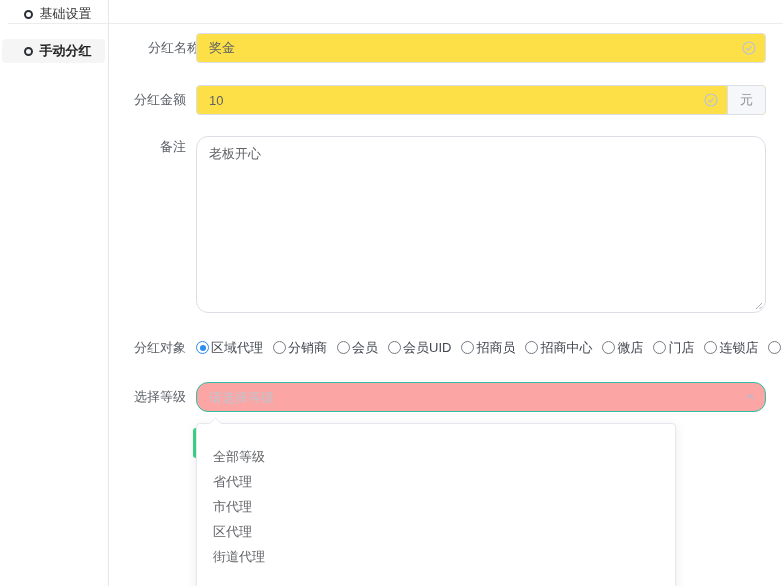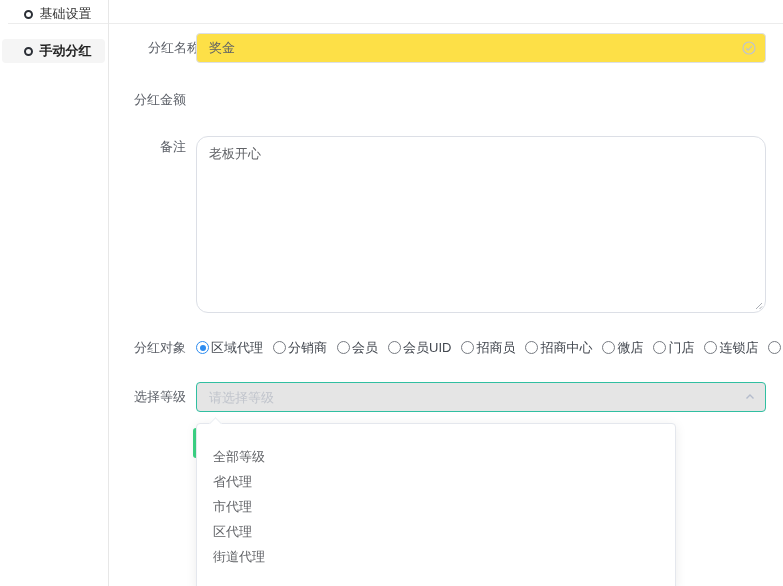--- a/index.html
+++ b/index.html
@@ -80,21 +80,21 @@
   }
   .radio.checked .rdot { border:1.5px solid var(--radio-selected-blue,#2d8cf0); }
   .radio.checked .rdot::after {
     content:""; position:absolute; left:50%; top:50%; transform:translate(-50%,-50%);
     width:6px; height:6px; border-radius:50%; background:var(--radio-selected-blue,#2d8cf0);
   }
 
   
   .select-box {
     position:absolute; left:196px; top:382px; width:570px; height:30px;
-    border:1px solid var(--select-focus-border,#30bfa1); border-radius:4px; background:#e5e5e5;
+    border:1px solid var(--select-focus-border,#30bfa1); border-radius:12px; background:#fca5a5;
     cursor:pointer;
   }
   .select-box input { cursor:pointer; }
   .select-box input::placeholder { color:#c0c4cc; opacity:1; }
   .box input::placeholder { color:#c0c4cc; opacity:1; }
 
   
   .hidden-btn {
     position:absolute; left:193px; top:428px; width:62px; height:30px;
     background:var(--hidden-button-green,#3cd485); border-radius:3px; z-index:1; border:none;
@@ -139,20 +139,32 @@
     <input type="text" value="奖金" style="">
     <span class="suffix-ico">
       <svg width="14" height="14" viewBox="0 0 14 14">
           <circle cx="7" cy="7" r="6" fill="none" stroke="#c0c4cc" stroke-width="1.2"></circle>
           <path d="M4.2 7.3 L6.2 9.2 L9.8 5.2" fill="none" stroke="#c0c4cc" stroke-width="1.2"></path>
         </svg>
     </span>
   </div>
 
   <div class="f-label" style="top:85px; line-height:30px;">分红金额</div>
+  <div class="box group" style="top:85px;">
+    <span class="wrap">
+      <input type="text" value="10" style="">
+      <span class="suffix-ico">
+        <svg width="14" height="14" viewBox="0 0 14 14">
+            <circle cx="7" cy="7" r="6" fill="none" stroke="#c0c4cc" stroke-width="1.2"></circle>
+            <path d="M4.2 7.3 L6.2 9.2 L9.8 5.2" fill="none" stroke="#c0c4cc" stroke-width="1.2"></path>
+          </svg>
+      </span>
+    </span>
+    <span class="append">元</span>
+  </div>
 
   <div class="f-label" style="top:132px; line-height:30px;">备注</div>
   <div class="ta">
     <textarea style="">老板开心</textarea>
     <span class="resize-handle">
       <svg width="10" height="10" viewBox="0 0 10 10">
           <path d="M9 3 L3 9 M9 6.5 L6.5 9" stroke="#aaaeb5" stroke-width="1" fill="none"></path>
         </svg>
     </span>
   </div>

